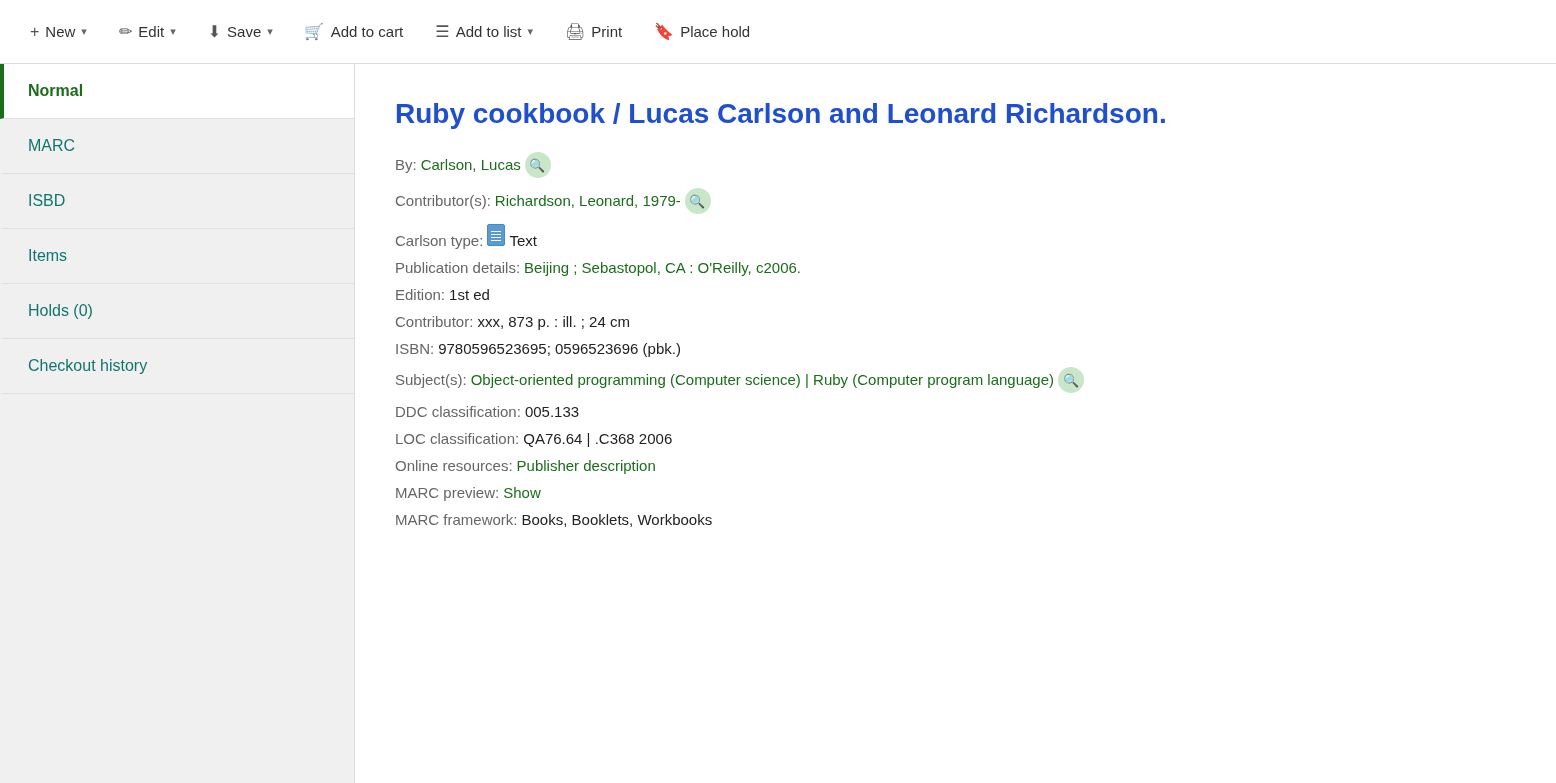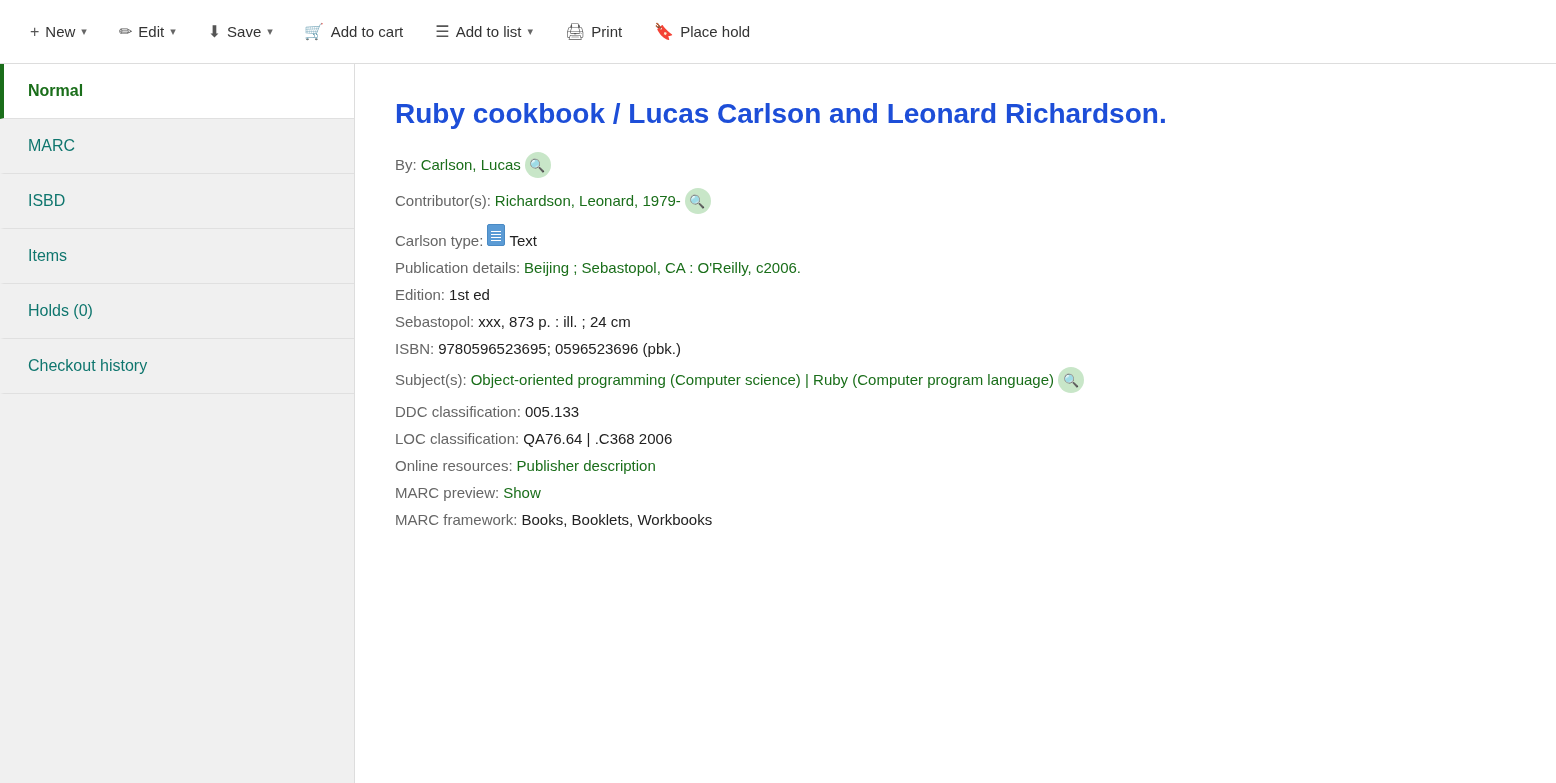--- a/index.html
+++ b/index.html
@@ -218,21 +218,21 @@
       <span class="detail-label">Publication details:</span>
       <a class="detail-link">Beijing ; Sebastopol, CA : O'Reilly, c2006.</a>
     </div>
 
     <div class="detail-row">
       <span class="detail-label">Edition:</span>
       <span class="detail-value">1st ed</span>
     </div>
 
     <div class="detail-row">
-      <span class="detail-label">Sebastopol:</span>
+      <span class="detail-label">Contributor:</span>
       <span class="detail-value">xxx, 873 p. : ill. ; 24 cm</span>
     </div>
 
     <div class="detail-row">
       <span class="detail-label">ISBN:</span>
       <span class="detail-value">9780596523695; 0596523696 (pbk.)</span>
     </div>
 
     <div class="detail-row">
       <span class="detail-label">Subject(s):</span>

